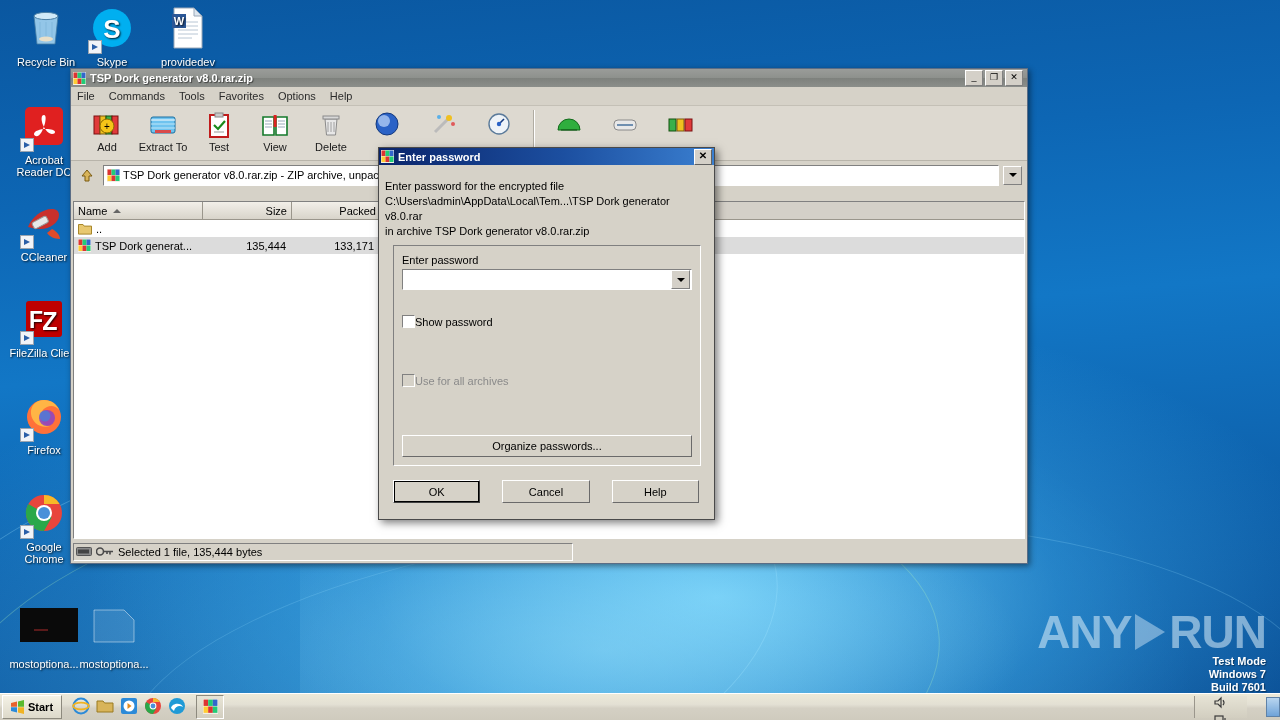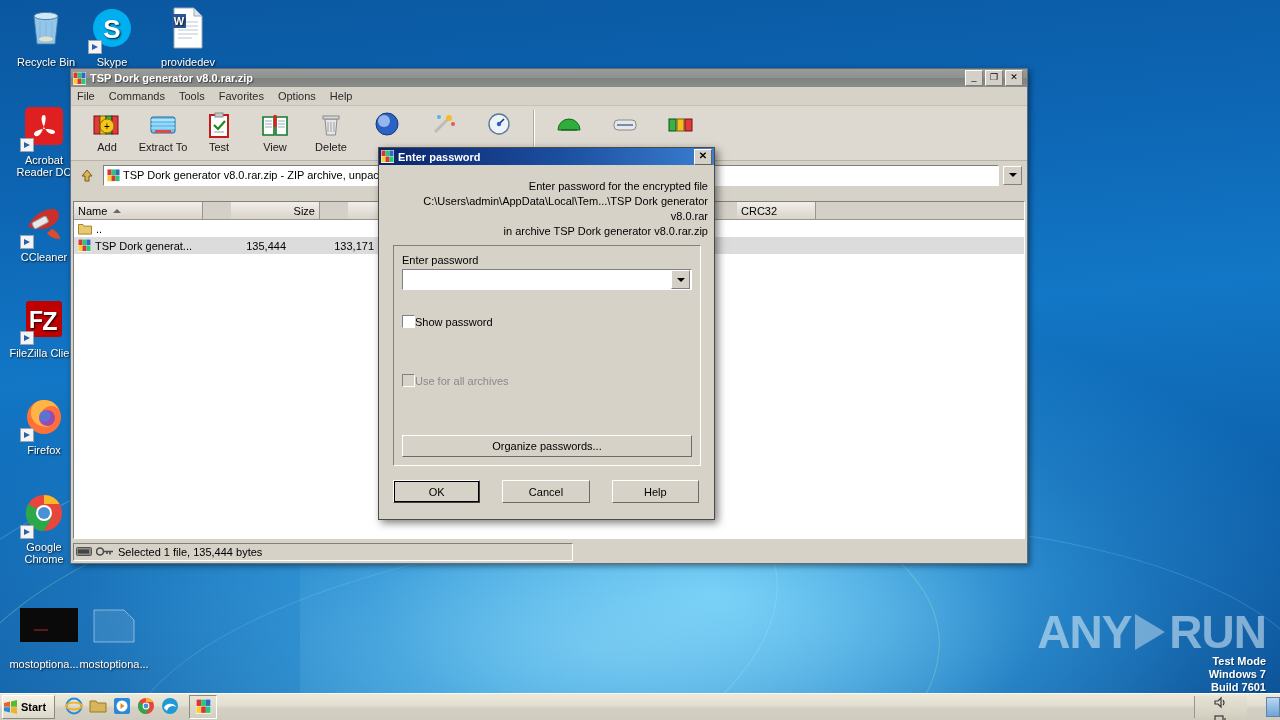--- a/index.html
+++ b/index.html
@@ -55,21 +55,21 @@
   .up-btn{width:22px;height:20px;background:#d6d2c8;border:1px solid transparent;
     display:flex;align-items:center;justify-content:center;}
   .addr-box{flex:1;height:19px;background:#fff;border:1px solid;
     border-color:#808080 #fff #fff #808080;display:flex;align-items:center;padding-left:2px;
     font-size:11px;color:#000;overflow:hidden;white-space:nowrap;}
   .addr-drop{width:17px;height:17px;background:#d4d0c8;border:1px solid;
     border-color:#fff #808080 #808080 #fff;display:flex;align-items:center;justify-content:center;margin-right:1px;}
   .caret{width:0;height:0;border-left:4px solid transparent;border-right:4px solid transparent;border-top:4px solid #000;}
   .wr-list{position:absolute;left:2px;top:132px;width:950px;height:336px;background:#fff;
     border:1px solid;border-color:#808080 #fff #fff #808080;overflow:hidden;}
-  .lst-head{height:17px;display:flex;background:#d4d0c8;border-bottom:1px solid #9a968c;gap:28px;}
+  .lst-head{height:17px;display:flex;background:#d4d0c8;border-bottom:1px solid #9a968c;}
   .lst-head div{border-right:1px solid #9a968c;font-size:11px;display:flex;align-items:center;
     padding:0 4px;background:linear-gradient(180deg,#f2efe9,#d8d4ca);color:#000;}
   .col-name{width:120px;}
   .col-size{width:80px;justify-content:flex-end;}
   .col-packed{width:80px;justify-content:flex-end;}
   .col-type{width:88px;}
   .col-mod{width:110px;}
   .col-crc{width:70px;}
   .lrow{height:17px;display:flex;align-items:center;font-size:11px;color:#000;}
   .lrow.sel{background:#dcdcdc;}
@@ -81,21 +81,21 @@
     border:1px solid;border-color:#808080 #fff #fff #808080;padding-left:4px;}
 
   
   #pwdlg{position:absolute;left:378px;top:147px;width:335px;height:371px;background:#d6d2c8;
     border:1px solid #4a4a4a;box-shadow:3px 3px 8px rgba(0,0,0,.5);}
   .dl-title{height:17px;background:linear-gradient(90deg,#0a246a 0%,#1c4fa0 55%,#3a7fd0 100%);
     display:flex;align-items:center;padding:0 2px;}
   .dl-title .dtxt{color:#fff;font-weight:bold;font-size:11px;margin-left:4px;}
   .dl-close{margin-left:auto;width:16px;height:14px;background:#d4d0c8;border:1px solid;
     border-color:#fff #606060 #606060 #fff;font-size:10px;line-height:12px;text-align:center;font-weight:bold;}
-  .dl-msg{text-align:right;font-size:11px;color:#000;padding:14px 6px 4px 6px;line-height:15px;}
+  .dl-msg{text-align:left;font-size:11px;color:#000;padding:14px 6px 4px 6px;line-height:15px;}
   .dl-group{position:absolute;left:14px;top:97px;width:306px;height:219px;
     border:1px solid;border-color:#808080 #fff #fff #808080;}
   .grp-lbl{font-size:11px;color:#000;padding:8px 0 3px 8px;}
   .pw-combo{margin:0 8px;height:19px;background:#fff;border:1px solid;
     border-color:#808080 #fff #fff #808080;display:flex;align-items:center;}
   .pw-combo .inp{flex:1;height:17px;border:0;outline:0;font-size:11px;padding-left:2px;background:#fff;}
   .cbx-row{display:flex;align-items:center;padding-left:8px;font-size:11px;color:#000;}
   .cbx{width:11px;height:11px;background:#fff;border:1px solid;
     border-color:#808080 #fff #fff #808080;flex:none;}
   .cbx.dis{background:#d6d2c8;}
@@ -114,21 +114,21 @@
   .wm-logo{display:flex;align-items:center;gap:4px;justify-content:flex-end;
     font-size:46px;font-weight:bold;color:rgba(220,238,250,.55);letter-spacing:-1px;line-height:46px;}
   .wm-tri{width:0;height:0;border-left:30px solid rgba(220,238,250,.45);
     border-top:18px solid transparent;border-bottom:18px solid transparent;}
   .wm-sub{color:#fff;font-size:11px;font-weight:bold;line-height:13px;text-shadow:1px 1px 1px rgba(0,0,0,.4);}
 
   
   #taskbar{position:absolute;left:0;bottom:0;width:1280px;height:26px;
     background:linear-gradient(180deg,#ece9d8 0%,#e3e0d4 40%,#d4d0c4 55%,#cfcbbe 100%);
     border-top:1px solid #fff;display:flex;align-items:center;}
-  .start-btn{height:22px;margin-left:2px;display:flex;align-items:center;gap:3px;padding:0 8px 0 0;
+  .start-btn{height:22px;margin-left:2px;display:flex;align-items:center;gap:3px;padding:0 8px 0 7px;
     background:linear-gradient(180deg,#f4f2e6,#ddd9ca);border:1px solid;
     border-color:#fff #8d8a7e #8d8a7e #fff;font-weight:bold;font-size:11px;color:#000;}
   .qlaunch{display:flex;align-items:center;gap:6px;margin-left:10px;}
   .tb-task{height:22px;margin-left:10px;width:26px;display:flex;align-items:center;justify-content:center;
     background:linear-gradient(180deg,#e8e5d6,#d2cec0);border:1px solid;
     border-color:#8d8a7e #fff #fff #8d8a7e;}
   .tray{margin-left:auto;height:22px;display:flex;align-items:center;gap:3px;padding:0 6px;
     border-left:1px solid #9a968c;background:linear-gradient(180deg,#e6e3d5,#d2cec0);margin-right:19px;flex-direction:column;}
   .tray .clock{font-size:11px;color:#000;}
   .showdesk{width:12px;height:18px;background:linear-gradient(180deg,#b9d6f0,#6fa3d8);border:1px solid #5e82a8;}

